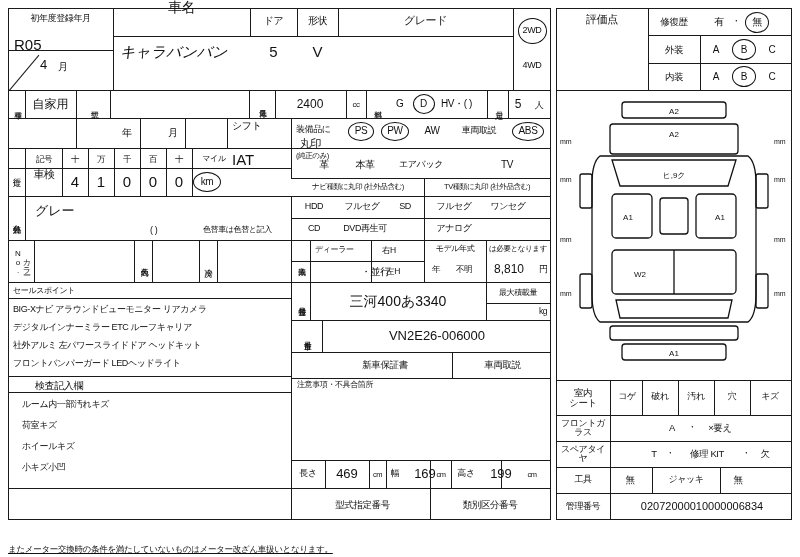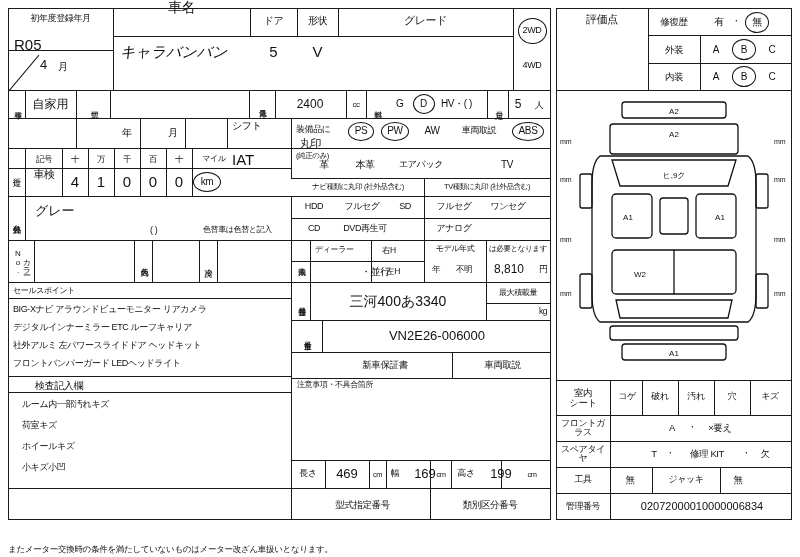--- a/index.html
+++ b/index.html
@@ -387,15 +387,15 @@
   <div class="lbl ctr" style="left:558px; top:473px; width:50px; height:14px; font-size:9px;">工具</div>
   <div class="lbl ctr" style="left:618px; top:473px; width:24px; height:14px; font-size:9.5px;">無</div>
   <div class="hair vline" style="left:652px; top:467px; height:26px;"></div>
   <div class="hair vline" style="left:720px; top:467px; height:26px;"></div>
   <div class="lbl ctr" style="left:654px; top:473px; width:64px; height:14px; font-size:9px;">ジャッキ</div>
   <div class="lbl ctr" style="left:726px; top:473px; width:24px; height:14px; font-size:9.5px;">無</div>
 
   <div class="lbl ctr" style="left:558px; top:500px; width:50px; height:14px; font-size:9px;">管理番号</div>
   <div class="val ctr" style="left:614px; top:498px; width:176px; height:18px; font-size:11px;">02072000010000006834</div>
 
-  <div class="note" style="left:8px; top:543px; width:788px;">またメーター交換時の条件を満たしていないものはメーター改ざん車扱いとなります。</div>
+  <div class="note" style="left:8px; top:543px; width:788px;text-decoration:underline;">またメーター交換時の条件を満たしていないものはメーター改ざん車扱いとなります。</div>
 
 </div>
 
 </body></html>

